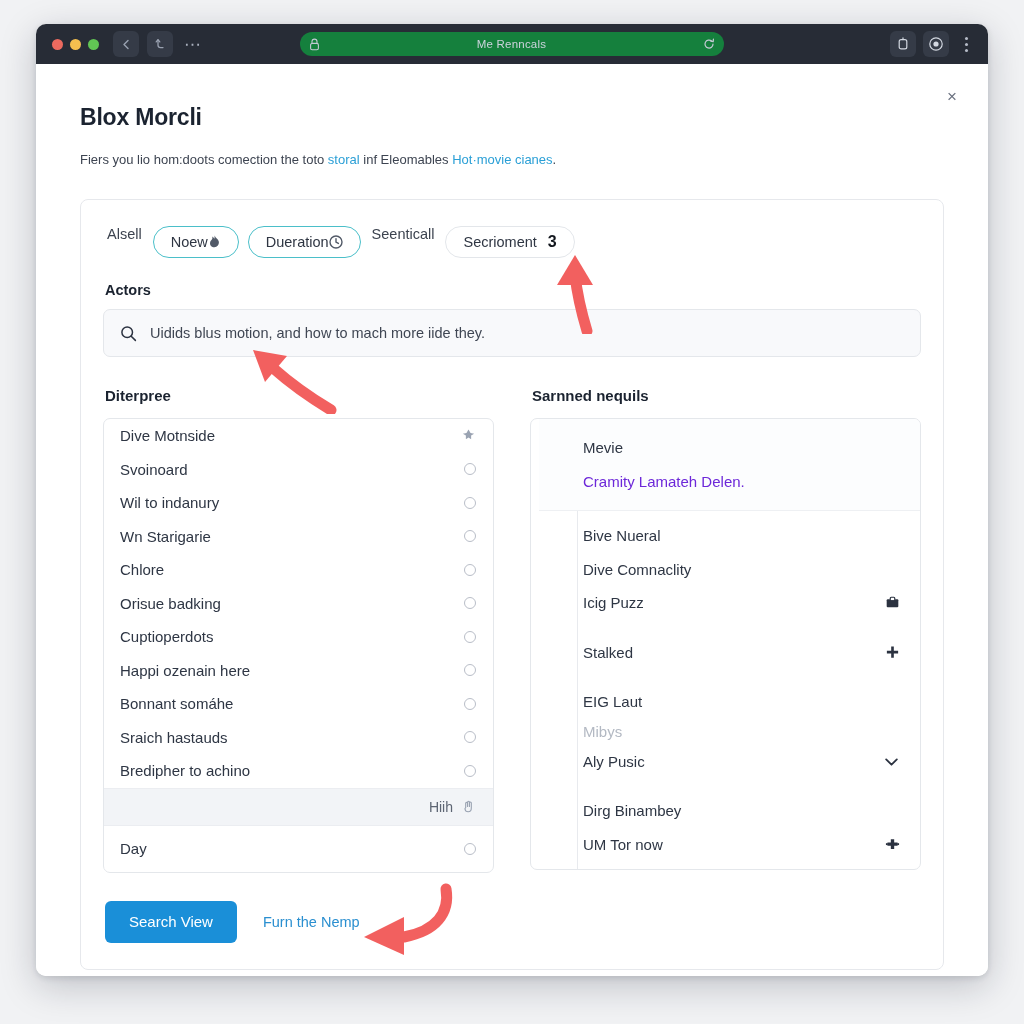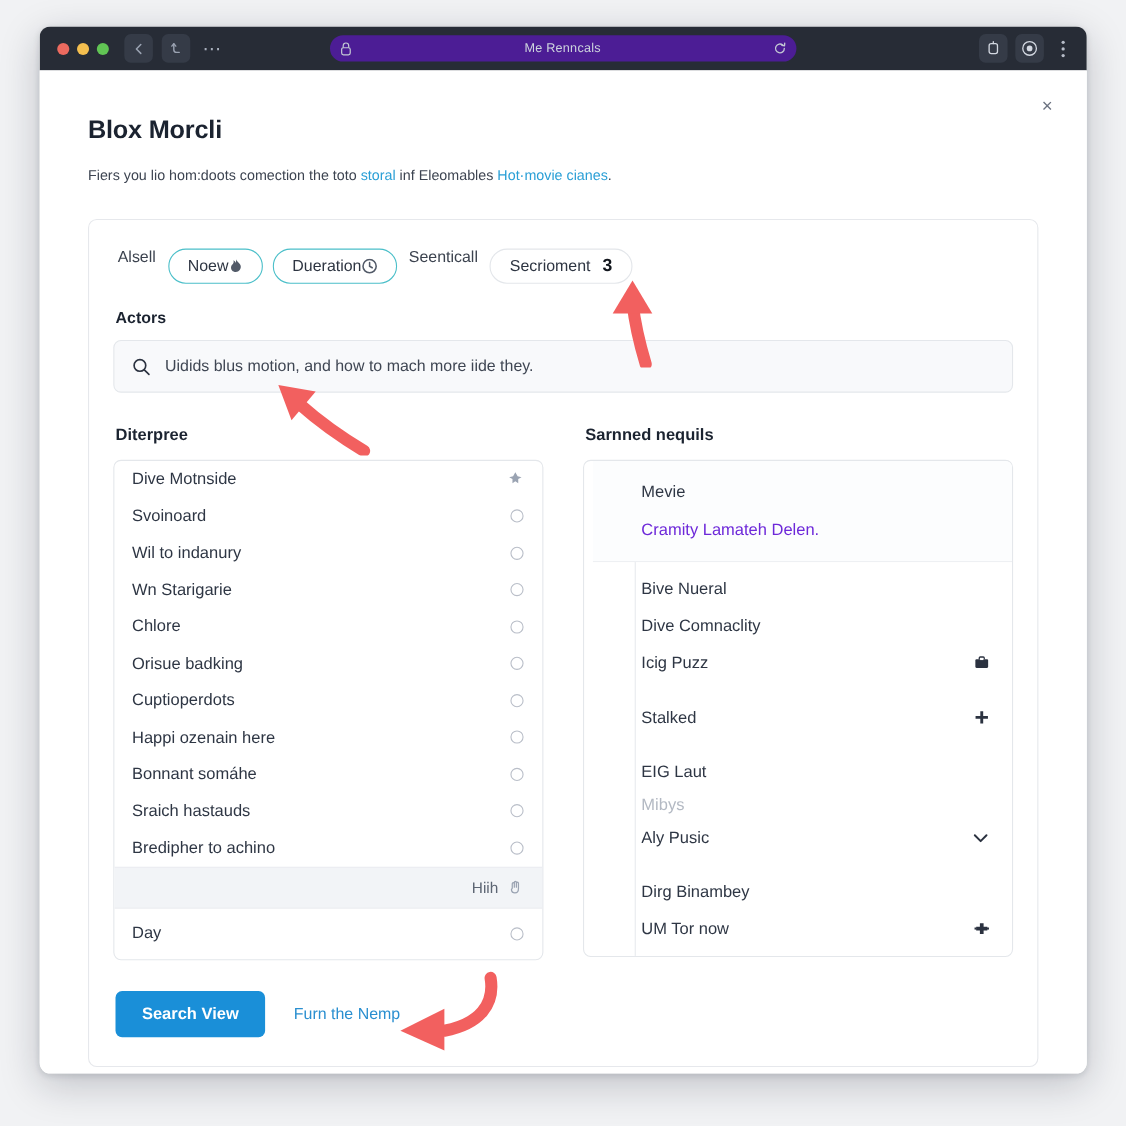--- a/index.html
+++ b/index.html
@@ -65,21 +65,21 @@
     color:#a9b0bd; font-size: 17px; letter-spacing: 1px; line-height: 1;
     margin-right: 8px;
   }
 
   .urlbar {
     position: absolute;
     left: 50%;
     transform: translateX(-50%);
     width: 424px;
     height: 24px;
-    background: #4c1d95;
+    background: #15803d;
     border-radius: 12px;
     display: flex;
     align-items: center;
     padding: 0 9px;
     box-sizing: border-box;
   }
   .urlbar .u-title {
     flex: 1;
     text-align: center;
     color: #cdd3dd;
@@ -311,21 +311,21 @@
     padding-left: 2px;
   }
   .btn-primary {
     background: #1a8fd8;
     color: #fff;
     border: none;
     border-radius: 6px;
     height: 42px;
     padding: 0 24px;
     font-size: 15px;
-    font-weight: 700;
+    font-weight: 400;
     font-family: "Liberation Sans", sans-serif;
     cursor: pointer;
   }
   .link-btn {
     color: #2a8fd0;
     font-size: 14.5px;
     text-decoration: none;
   }
 
   

